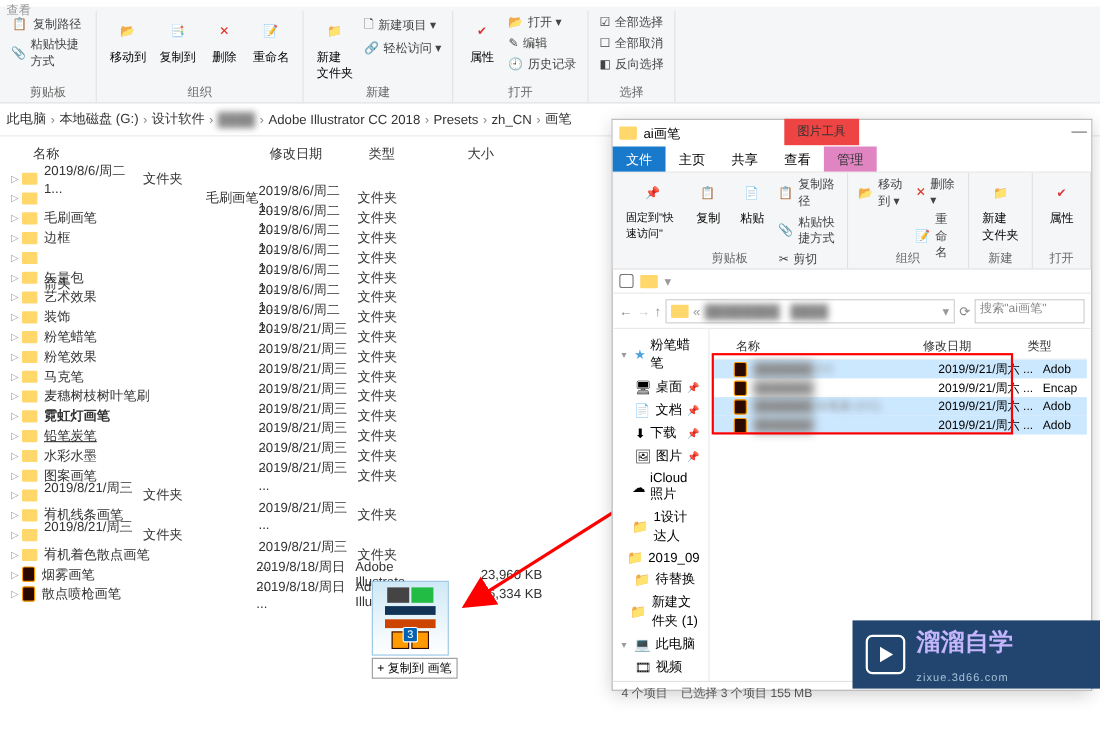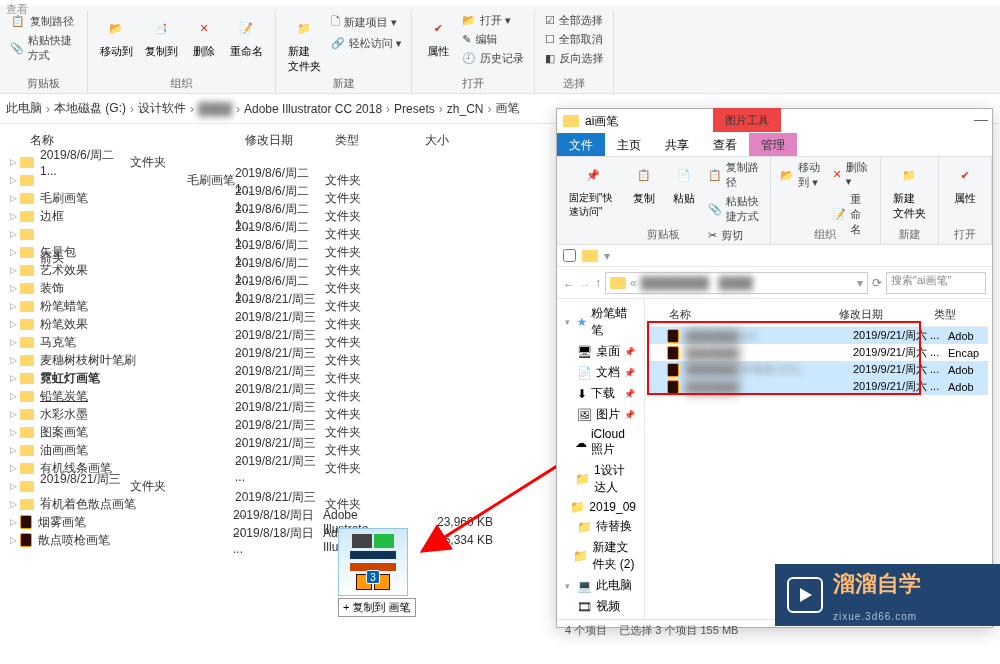--- a/index.html
+++ b/index.html
@@ -67,21 +67,21 @@
     .win2-col-type { width: 40px; }
     .win2-file-row { display: flex; align-items: center; padding: 2px 0; font-size: 11px; cursor: pointer; height: 17px; }
     .win2-file-row.selected { background: #cce8ff; }
     .redbox { border: 2px solid #ff0000; position: absolute; }
     
     .win2-status { height: 22px; border-top: 1px solid #e1e1e1; display: flex; align-items: center; padding: 0 8px; font-size: 11px; color: #555; gap: 12px; }
     
     
     .watermark { position: absolute; right: 0; bottom: 38px; width: 225px; height: 62px; background: #21456e; display: flex; align-items: center; padding: 0 12px; gap: 10px; }
     .watermark-logo { width: 36px; height: 36px; border: 2px solid #fff; border-radius: 6px; display: flex; align-items: center; justify-content: center; }
-    .watermark-text { color: #fdba74; font-size: 22px; font-weight: bold; }
+    .watermark-text { color: #c4b5fd; font-size: 22px; font-weight: bold; }
     .watermark-sub { color: #a8c0d8; font-size: 10px; letter-spacing: 1px; margin-top: 12px; }
     
     .folder-icon-mini { width: 16px; height: 12px; background: #ffd76b; border-radius: 1px; }
     .star-glyph { color: #4aa3df; }
   </style>
 </head>
 <body>
 
 <div style="position:absolute; left:0; top:0; color:#999; font-size:11px; padding:2px 6px;">查看</div>
 <div class="main-ribbon" style="margin-top:6px;">
@@ -331,21 +331,20 @@
         <span class="triangle-expand">▷</span>
     <span class="folder-glyph"></span>
     <span class="col-name" style="width:195px;">图案画笔</span>
     <span class="col-date">2019/8/21/周三 ...</span>
     <span class="col-type">文件夹</span>
     <span class="col-size" style="text-align:right;"></span>
       </div>
       <div class="file-row">
         <span class="triangle-expand">▷</span>
     <span class="folder-glyph"></span>
-    <span class="col-name" style="width:195px;">油画画笔</span>
     <span class="col-date">2019/8/21/周三 ...</span>
     <span class="col-type">文件夹</span>
     <span class="col-size" style="text-align:right;"></span>
       </div>
       <div class="file-row">
         <span class="triangle-expand">▷</span>
     <span class="folder-glyph"></span>
     <span class="col-name" style="width:195px;">有机线条画笔</span>
     <span class="col-date">2019/8/21/周三 ...</span>
     <span class="col-type">文件夹</span>
@@ -562,21 +561,21 @@
     <span style="">2019_09</span>
     </div>
         <div class="win2-sidebar-item">
           <span style="width:8px;color:#999;font-size:9px;"></span>
     <span class="">📁</span>
     <span style="">待替换</span>
     </div>
         <div class="win2-sidebar-item">
           <span style="width:8px;color:#999;font-size:9px;"></span>
     <span class="">📁</span>
-    <span style="">新建文件夹 (2)</span>
+    <span style="">新建文件夹 (1)</span>
     </div>
         <div class="win2-sidebar-item">
           <span style="width:8px;color:#999;font-size:9px;">▾</span>
     <span class="">💻</span>
     <span style="font-weight:500;">此电脑</span>
     </div>
         <div class="win2-sidebar-item">
           <span style="width:8px;color:#999;font-size:9px;"></span>
     <span class="">🎞</span>
     <span style="">视频</span>

